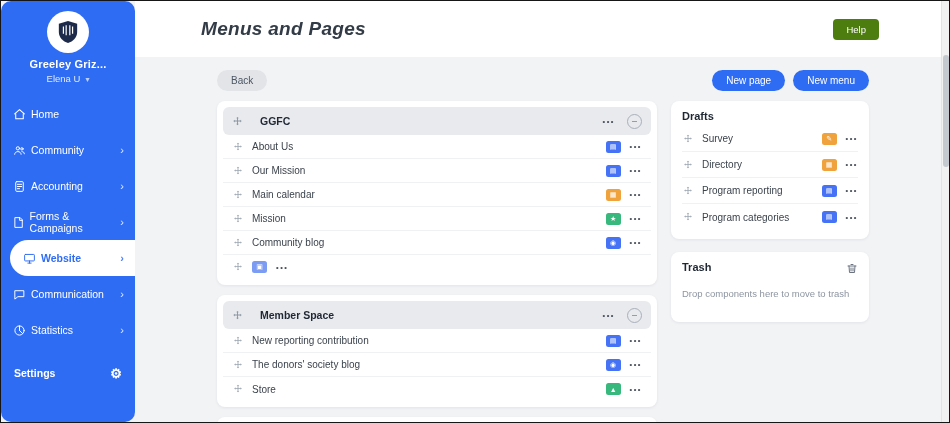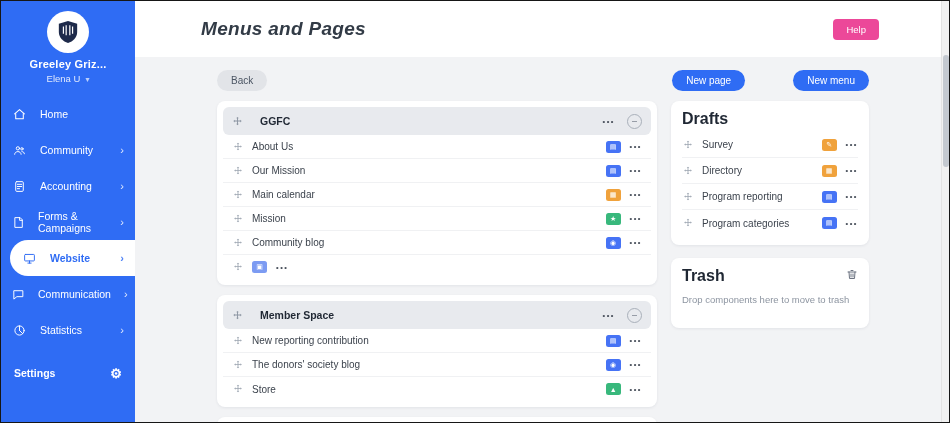--- a/index.html
+++ b/index.html
@@ -1,43 +1,43 @@
 <!DOCTYPE html>
 <html><head>
 <meta charset="utf-8">
 <style>
   * { box-sizing: border-box; margin: 0; padding: 0; }
   html,body { width: 950px; height: 423px; }
   body { font-family: "Liberation Sans", sans-serif; background:#fff; overflow:hidden; }
   .frame { position:relative; width:950px; height:423px; border:1px solid #161616; display:flex; overflow:hidden; background:#f2f3f5; }
 
   
-  .sidebar { width:134px; background:#2f6cf4; color:#fff; display:flex; flex-direction:column; flex-shrink:0; }
+  .sidebar { width:134px; background:#2f6cf4; color:#fff; display:flex; flex-direction:column; flex-shrink:0;border-radius:10px; }
   .logo { width:42px; height:42px; background:#fff; border-radius:50%; margin:10px auto 5px; display:flex; align-items:center; justify-content:center; cursor:pointer; }
   .club { text-align:center; font-size:11px; font-weight:bold; letter-spacing:.2px; }
   .user { text-align:center; font-size:9.5px; color:rgba(255,255,255,.85); margin-top:3px; cursor:pointer; }
   .user .chev-down { font-size:8px; margin-left:5px; opacity:.8; }
   nav { margin-top:12px; display:flex; flex-direction:column; }
-  .nav-item { height:36px; display:flex; align-items:center; gap:13px; padding:0 11px; font-size:10.5px; cursor:pointer; color:#fff; }
+  .nav-item { height:36px; display:flex; align-items:center; gap:4px; padding:0 11px; font-size:10.5px; cursor:pointer; color:#fff; }
   .nav-item .nicon { width:15px; display:flex; align-items:center; justify-content:center; color:#fff; }
   .nav-item .nchev { margin-left:auto; font-size:11px; opacity:.85; }
   .nav-item.active { background:#fff; color:#2f6cf4; margin-left:9px; border-radius:18px 0 0 18px; padding-left:12px;font-weight:bold; }
   .nav-item.active .nicon { color:#2f6cf4; }
   .settings-row { margin-top:auto; margin-bottom:32px; height:34px; display:flex; align-items:center; padding:0 13px; font-size:10.5px; font-weight:bold; cursor:pointer; }
   .settings-row .gear { margin-left:auto; font-size:13px; }
 
   
   .main { flex:1; display:flex; flex-direction:column; min-width:0; }
   .topbar { height:56px; background:#fff; display:flex; align-items:center; padding:0 70px 0 66px; flex-shrink:0; }
   .topbar h1 { font-size:19px; font-weight:bold; color:#323b46; letter-spacing:.3px;font-style:italic; }
-  .help-btn { margin-left:auto; background:#ec4899; color:#fff; border:none; font-family:inherit; font-size:9.5px; padding:5px 13px; border-radius:4px; cursor:pointer; }
+  .help-btn { margin-left:auto; background:#4d7c0f; color:#fff; border:none; font-family:inherit; font-size:9.5px; padding:5px 13px; border-radius:4px; cursor:pointer; }
 
   .content { flex:1; background:#f2f3f5; padding-top:12px; overflow:hidden; }
   .inner { width:652px; margin-left:82px; }
-  .toolbar { display:flex; align-items:center; height:22px; margin-bottom:10px;gap:40px; }
+  .toolbar { display:flex; align-items:center; height:22px; margin-bottom:10px; }
   .pill { border:none; font-family:inherit; font-size:10px; padding:5px 14px; border-radius:13px; cursor:pointer; }
   .back-btn { background:#e2e4e8; color:#4b5563; }
   .primary-btn { background:#2f6cf4; color:#fff; margin-left:8px; }
   .toolbar .spacer { flex:1; }
 
   .cols { display:flex; gap:14px; align-items:flex-start; }
   .menu-col { width:440px; }
   .side-col { width:198px; }
 
   .group-card { background:#fff; border-radius:8px; box-shadow:0 1px 3px rgba(20,30,60,.07); padding:6px; margin-bottom:10px; }
@@ -48,21 +48,21 @@
   .dots { color:#4a515c; font-size:7.5px; font-weight:bold; letter-spacing:1.5px; cursor:pointer; }
 
   .row { height:24px; display:flex; align-items:center; padding:0 9px 0 10px; border-bottom:1px solid #f0f1f3; font-size:10px; color:#3c434d; }
   .rows .row:last-child { border-bottom:none; }
   .drag { display:flex; align-items:center; margin-right:9px; cursor:grab; }
   .row .rlabel { flex:1; }
   .iconchip { width:15px; height:12px; border-radius:2.5px; color:#fff; font-size:7px; display:flex; align-items:center; justify-content:center; margin-right:9px; }
   .partial-card { height:28px; }
 
   .card { background:#fff; border-radius:8px; box-shadow:0 1px 3px rgba(20,30,60,.07); padding:9px 11px; }
-  .card h2 { font-size:16px; font-weight:bold; color:#1f2733; }
+  .card h2 { font-size:11px; font-weight:bold; color:#1f2733; }
   .drafts .rows { margin-top:4px; }
   .drafts .row { padding:0 0 0 1px; height:26px; }
   .trash-card { margin-top:13px; }
   .trash-head { display:flex; align-items:flex-start; }
   .trash-head .ticon { margin-left:auto; cursor:pointer; }
   .trash-desc { font-size:9.5px; color:#8d95a1; margin-top:9px; padding-bottom:14px; }
 
   
   .scrollbar { position:absolute; top:0; right:0; width:8px; height:100%; background:#f1f1f1; border-left:1px solid #e3e3e3; }
   .scrollbar .thumb { position:absolute; top:54px; left:1px; width:6px; height:112px; background:#c4c9d0; border-radius:3px; }

